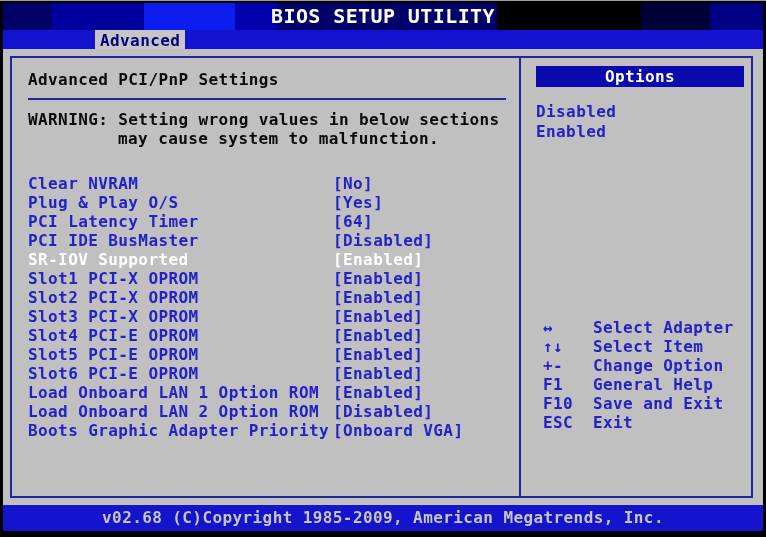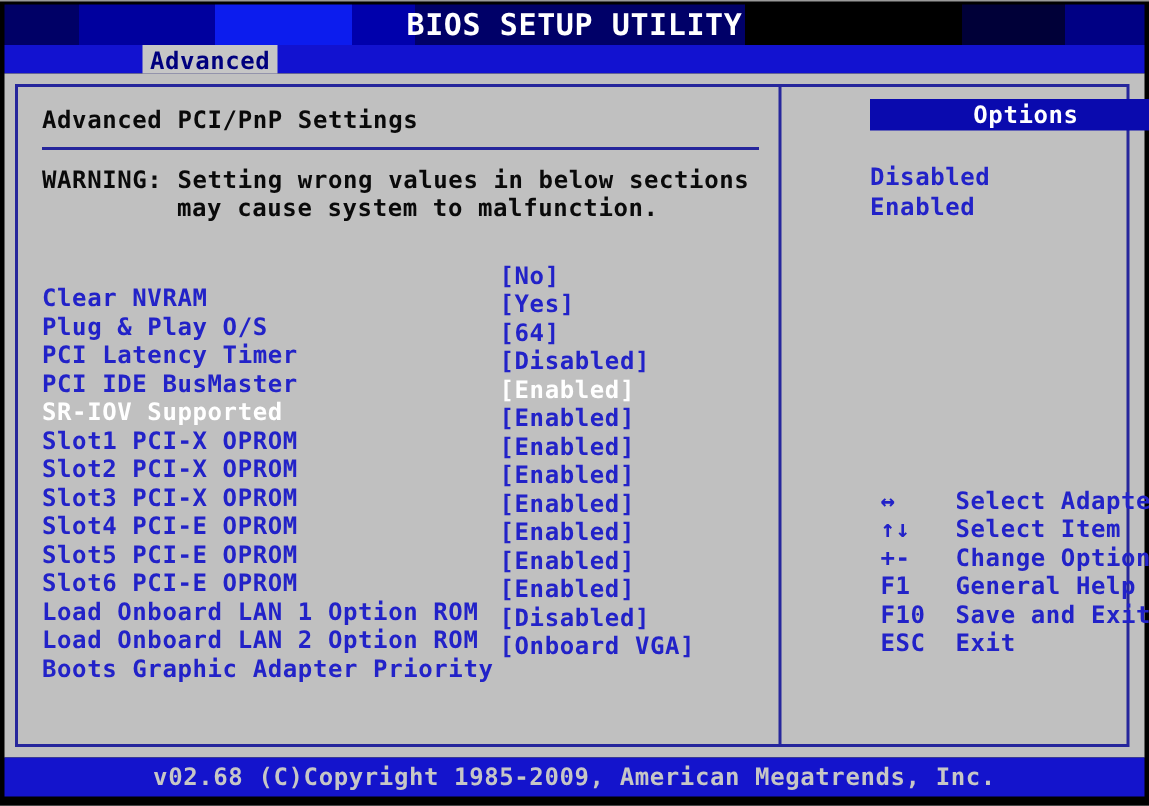--- a/index.html
+++ b/index.html
@@ -40,39 +40,39 @@
   .tab{
     position:absolute;left:92px;top:0;height:19px;line-height:19px;
     padding:1px 5px;background:#c6c6c6;color:#00007e;cursor:default;
   }
   .main{
     position:absolute;left:3px;top:48px;right:3px;bottom:32px;
     background:var(--silver);
   }
   .frame{
     position:absolute;left:7px;right:10px;top:7px;bottom:7px;
-    border:2px solid var(--panel-navy);display:flex;gap:44px;
+    border:2px solid var(--panel-navy);display:flex;
   }
   .left-panel{
     width:509px;flex:none;border-right:2px solid var(--panel-navy);
     padding:12px 12px 0 16px;color:var(--black-text);
   }
   .heading{font-size:16px;color:var(--black-text);}
   .separator{border-top:2px solid var(--panel-navy);margin:9px 0 10px 0;width:478px;}
   .warning-line2{padding-left:90px;}
   .settings{margin-top:26px;color:var(--item-blue);}
   .setting-row{display:flex;height:19px;cursor:default;}
-  .setting-row .label{width:305px;flex:none;margin-top:15px;}
+  .setting-row .label{width:305px;flex:none;}
   .setting-row.selected{color:var(--white);}
   .right-panel{flex:1;padding:8px 7px 0 15px;}
   .options-header{
     width:208px;height:21px;line-height:21px;text-align:center;
     background:var(--header-navy);color:var(--white);
   }
-  .options-list{margin-top:21px;color:var(--item-blue);}
+  .options-list{margin-top:15px;color:var(--item-blue);}
   .option-item{height:20px;cursor:default;}
   .help-list{margin-top:176px;padding-left:7px;color:var(--item-blue);}
   .help-row{display:flex;height:19px;}
   .help-row .key{width:50px;flex:none;}
   .footer{
     position:absolute;left:3px;right:3px;bottom:6px;height:26px;
     background:var(--footer-blue);color:#c6c6c6;text-align:center;line-height:25px;
   }
 </style>
 </head>

